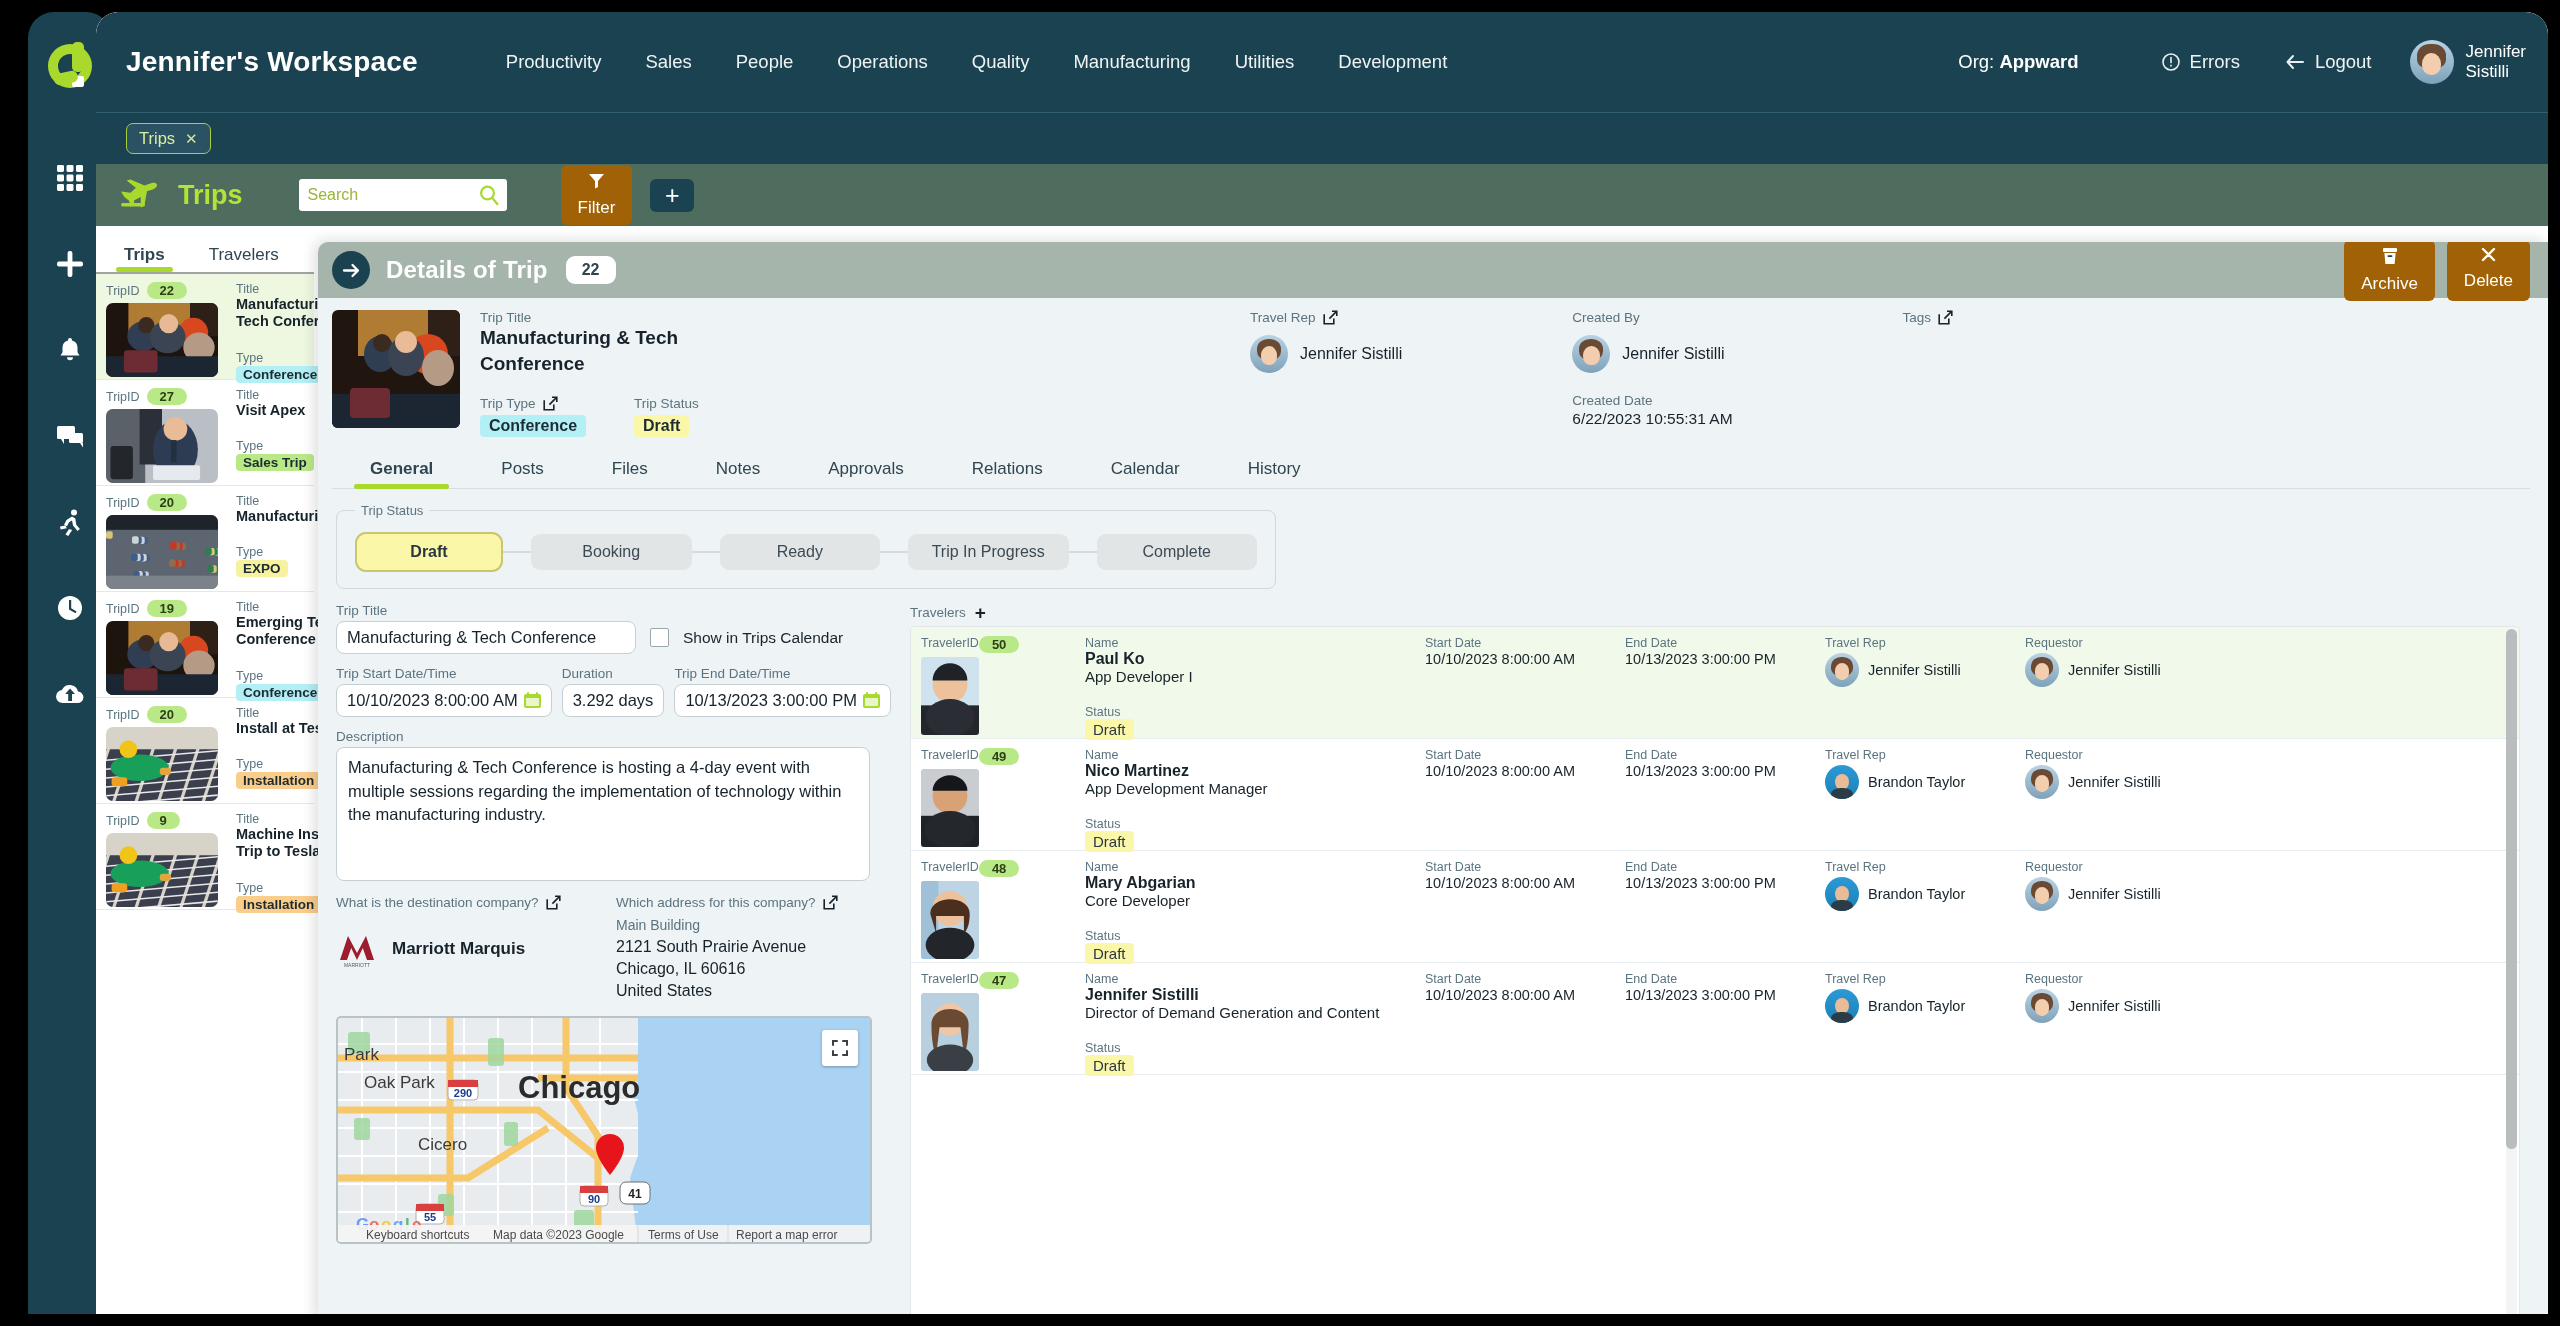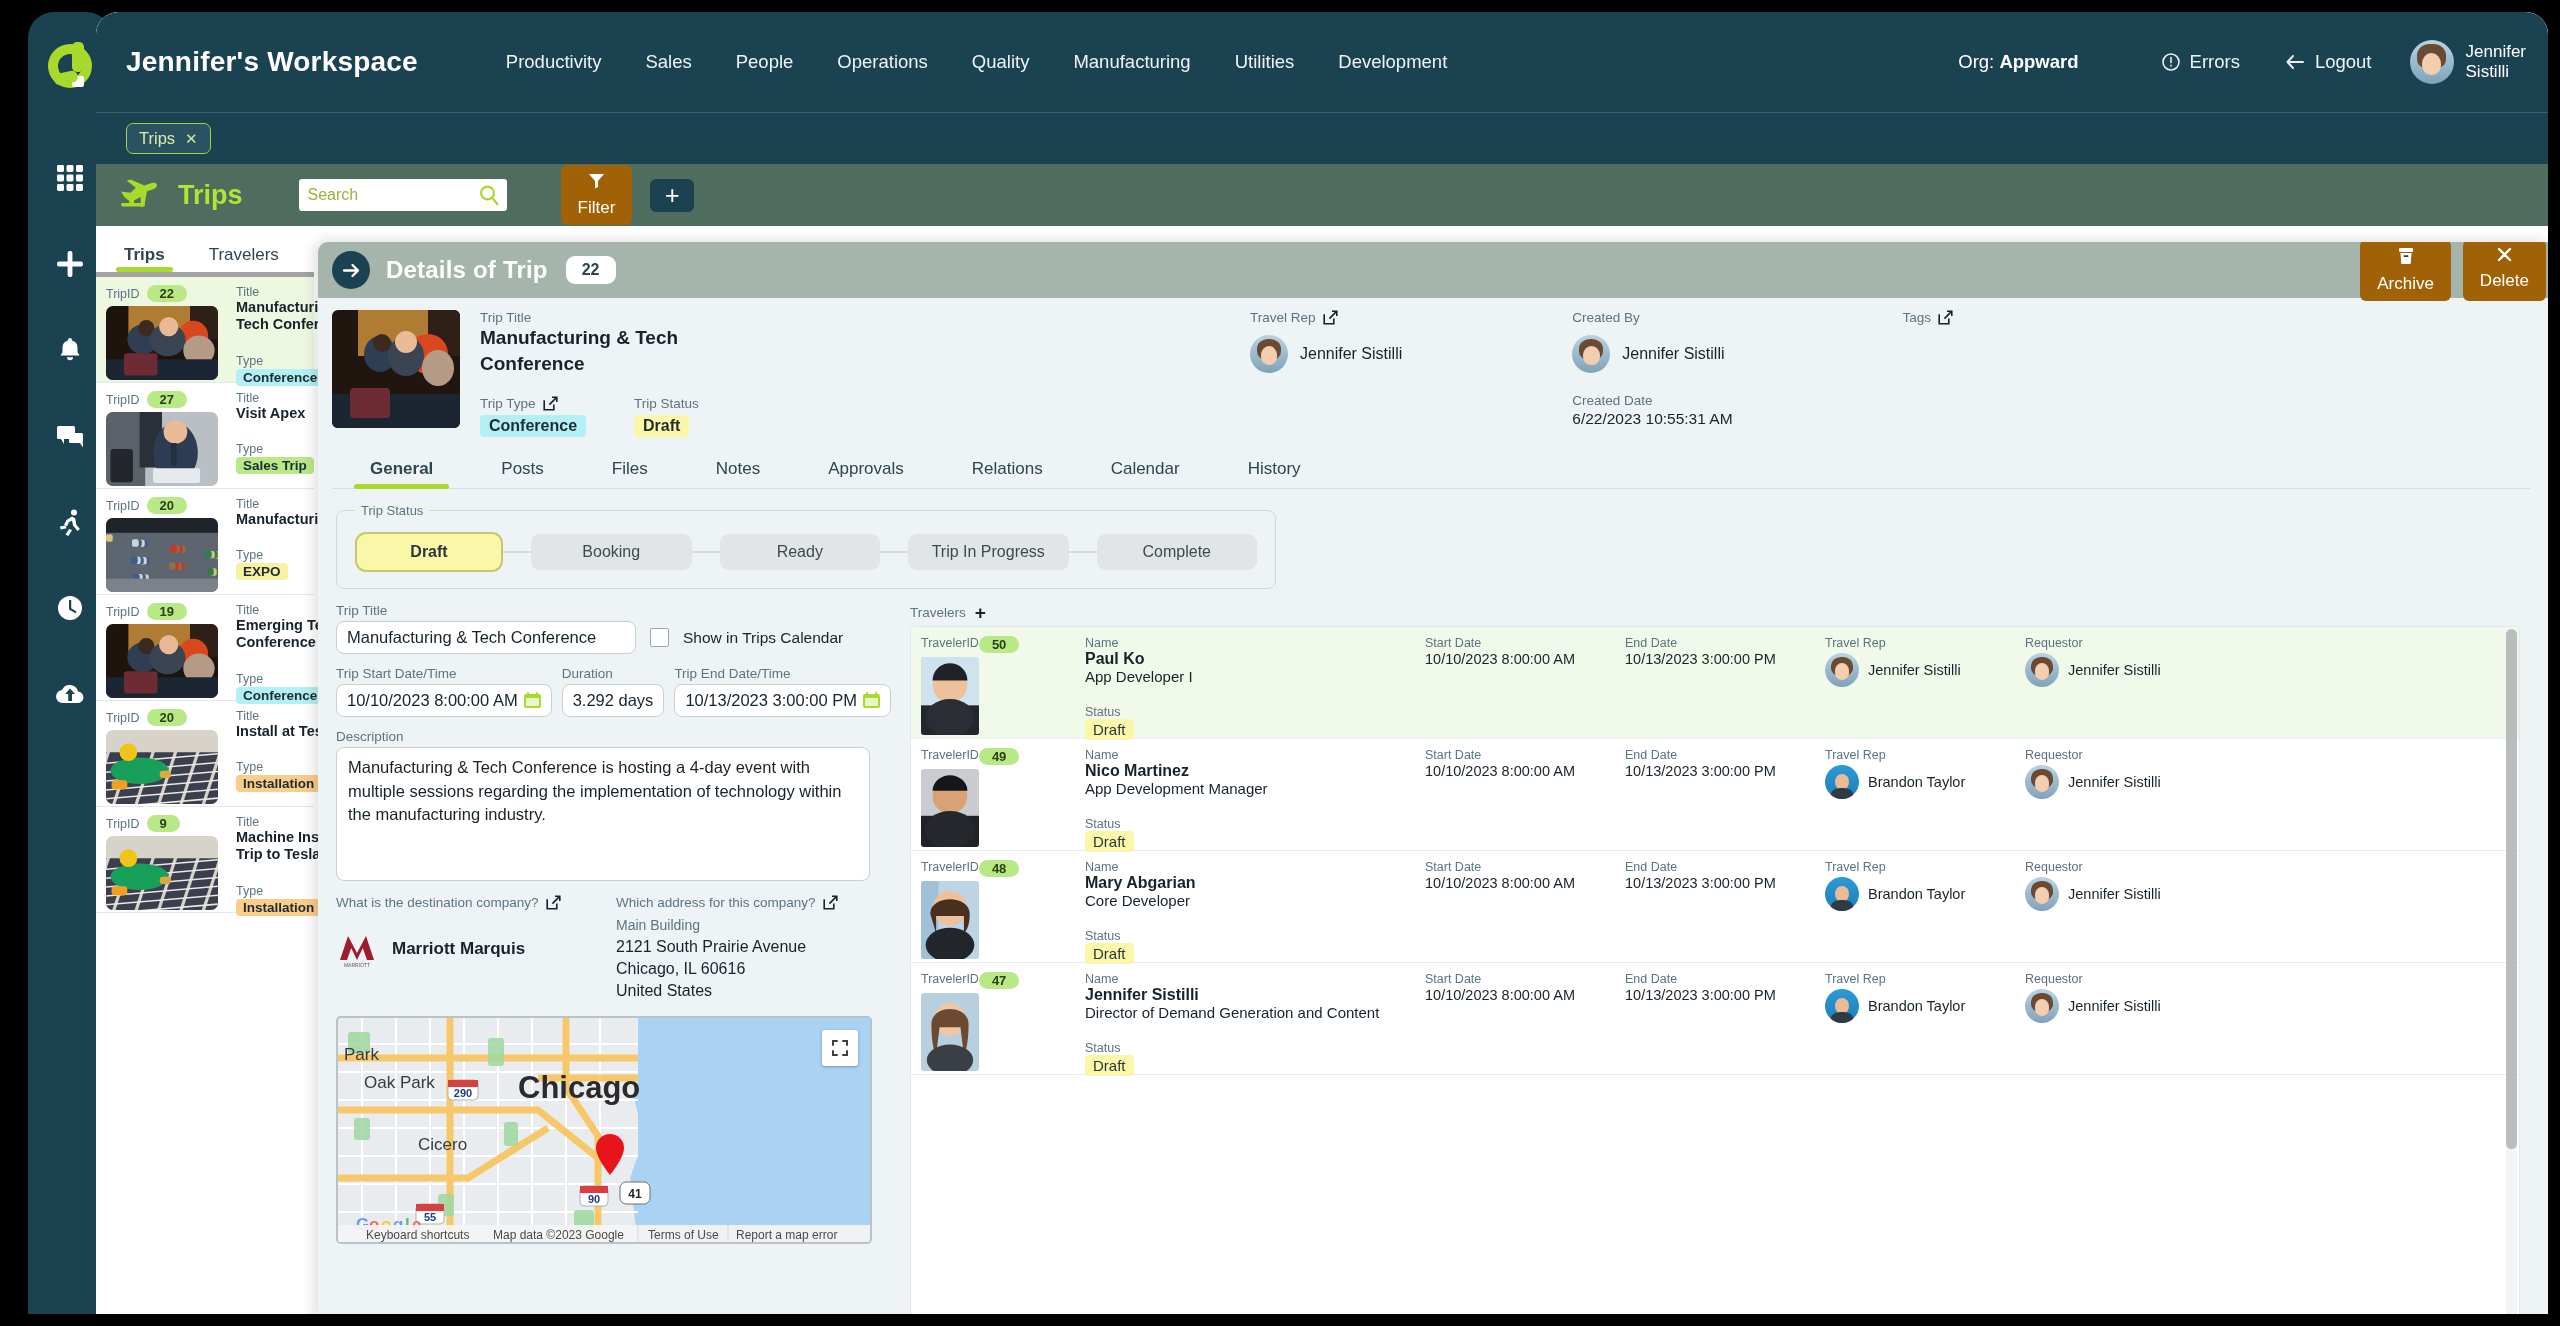--- a/index.html
+++ b/index.html
@@ -111,21 +111,21 @@
 
   
   .content { position: relative; height: calc(1302px - 100px - 52px - 62px); background: #fff; }
 
   
   .listcol { position: absolute; left: 0; top: 0; width: 218px; height: 100%; background: #fff; }
   .listtabs { display: flex; height: 46px; align-items: flex-end; padding-left: 6px; gap: 0; width: 760px; }
   .ltab { font-size: 17px; color: #2f4550; padding: 0 22px 7px; position: relative; cursor: pointer; white-space: nowrap; }
   .ltab.active { font-weight: bold; }
   .ltab.active::after { content:""; position:absolute; left: 14px; right: 14px; bottom: 0; height: 5px; background: #a8d92c; border-radius: 3px; }
-  .trip-rows { border-top: 5px solid #a3a3a3; }
+  .trip-rows { border-top: 2px solid #a3a3a3; }
   .trip-row {
     border-bottom: 1px solid #e3e8ea; padding: 8px 10px 10px 10px;
     display: flex; gap: 10px; cursor: pointer; position: relative; height: 106px;
   }
   .trip-row.sel { background: #eef8e1; }
   .tr-left { width: 120px; }
   .tr-idline { display: flex; align-items: center; gap: 7px; margin-bottom: 4px; }
   .tr-idlbl { font-size: 12.5px; color: #5b7480; }
   .pill-green { background: #b9e887; color: #2c3f16; border-radius: 11px; font-size: 13px; padding: 1px 13px; font-weight: bold; }
   .thumb { width: 112px; height: 74px; border-radius: 7px; overflow: hidden; }
@@ -135,21 +135,21 @@
   .tr-type { margin-top: 20px; }
   .chip { display: inline-block; border-radius: 4px; font-size: 13.5px; padding: 1px 7px; font-weight: bold; color: #1d2b33; white-space: nowrap; }
 
   
   .detail {
     position: absolute; left: 222px; top: 16px; right: 0; bottom: -8px;
     background: #eef3f5; border-radius: 10px 0 0 0;
     box-shadow: -4px -2px 14px rgba(0,0,0,.13);
     overflow: hidden;
   }
-  .dt-hdr { height: 56px; background: #a6b5ab; display: flex; align-items: center; padding: 0 2px 0 14px; }
+  .dt-hdr { height: 56px; background: #a6b5ab; display: flex; align-items: center; padding: 0 18px 0 14px; }
   .arrow-circle { width: 38px; height: 38px; border-radius: 50%; background: #1b4251; color: #fff; display: flex; align-items: center; justify-content: center; cursor: pointer; }
   .dt-title { color: #fff; font-size: 24px; font-weight: bold; margin-left: 16px; letter-spacing: .2px; }
   .dt-badge { margin-left: 18px; background: #fff; border-radius: 9px; font-size: 16px; padding: 5px 16px; color: #2f4550; font-weight: bold; }
   .dt-actions { margin-left: auto; display: flex; gap: 12px; }
 
   .dt-body { padding: 12px 18px 0 14px; }
   .summary { display: flex; align-items: flex-start; gap: 0; }
   .sum-thumb { width: 128px; height: 118px; border-radius: 6px; overflow: hidden; flex: none; }
   .sum-main { margin-left: 20px; }
   .flbl { font-size: 13.5px; color: #5b7480; display: flex; align-items: center; gap: 7px; }

